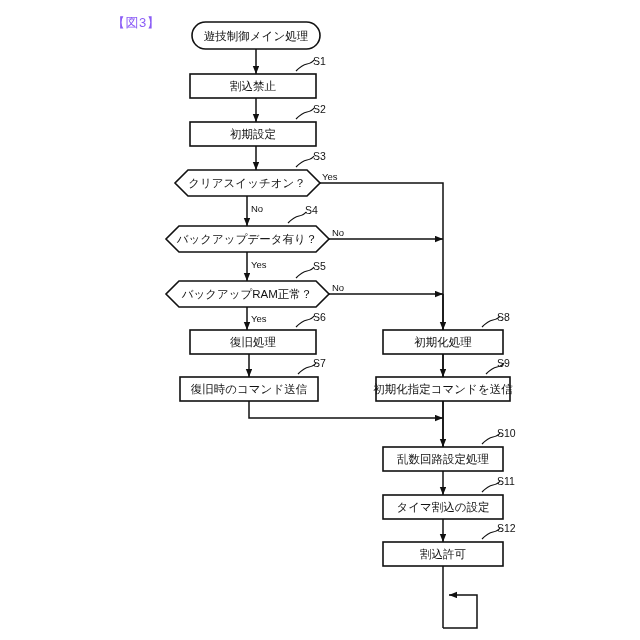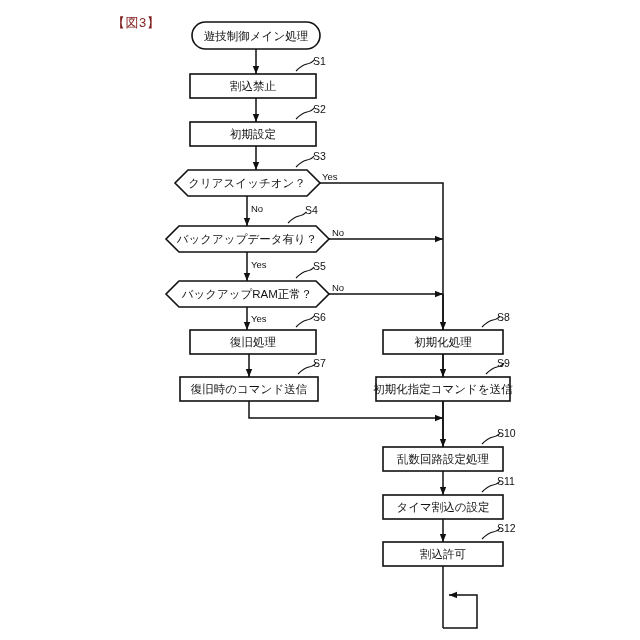--- a/index.html
+++ b/index.html
@@ -17,21 +17,21 @@
     position: relative;
     width: 640px;
     height: 640px;
     background: #ffffff;
   }
   .fig-title {
     position: absolute;
     left: 112px;
     top: 14px;
     font-size: 13px;
-    color: #7f1d1d;
+    color: #8b5cf6;
     letter-spacing: 0.5px;
     white-space: nowrap;
   }
   svg.flow {
     position: absolute;
     left: 0;
     top: 0;
     width: 640px;
     height: 640px;
   }

